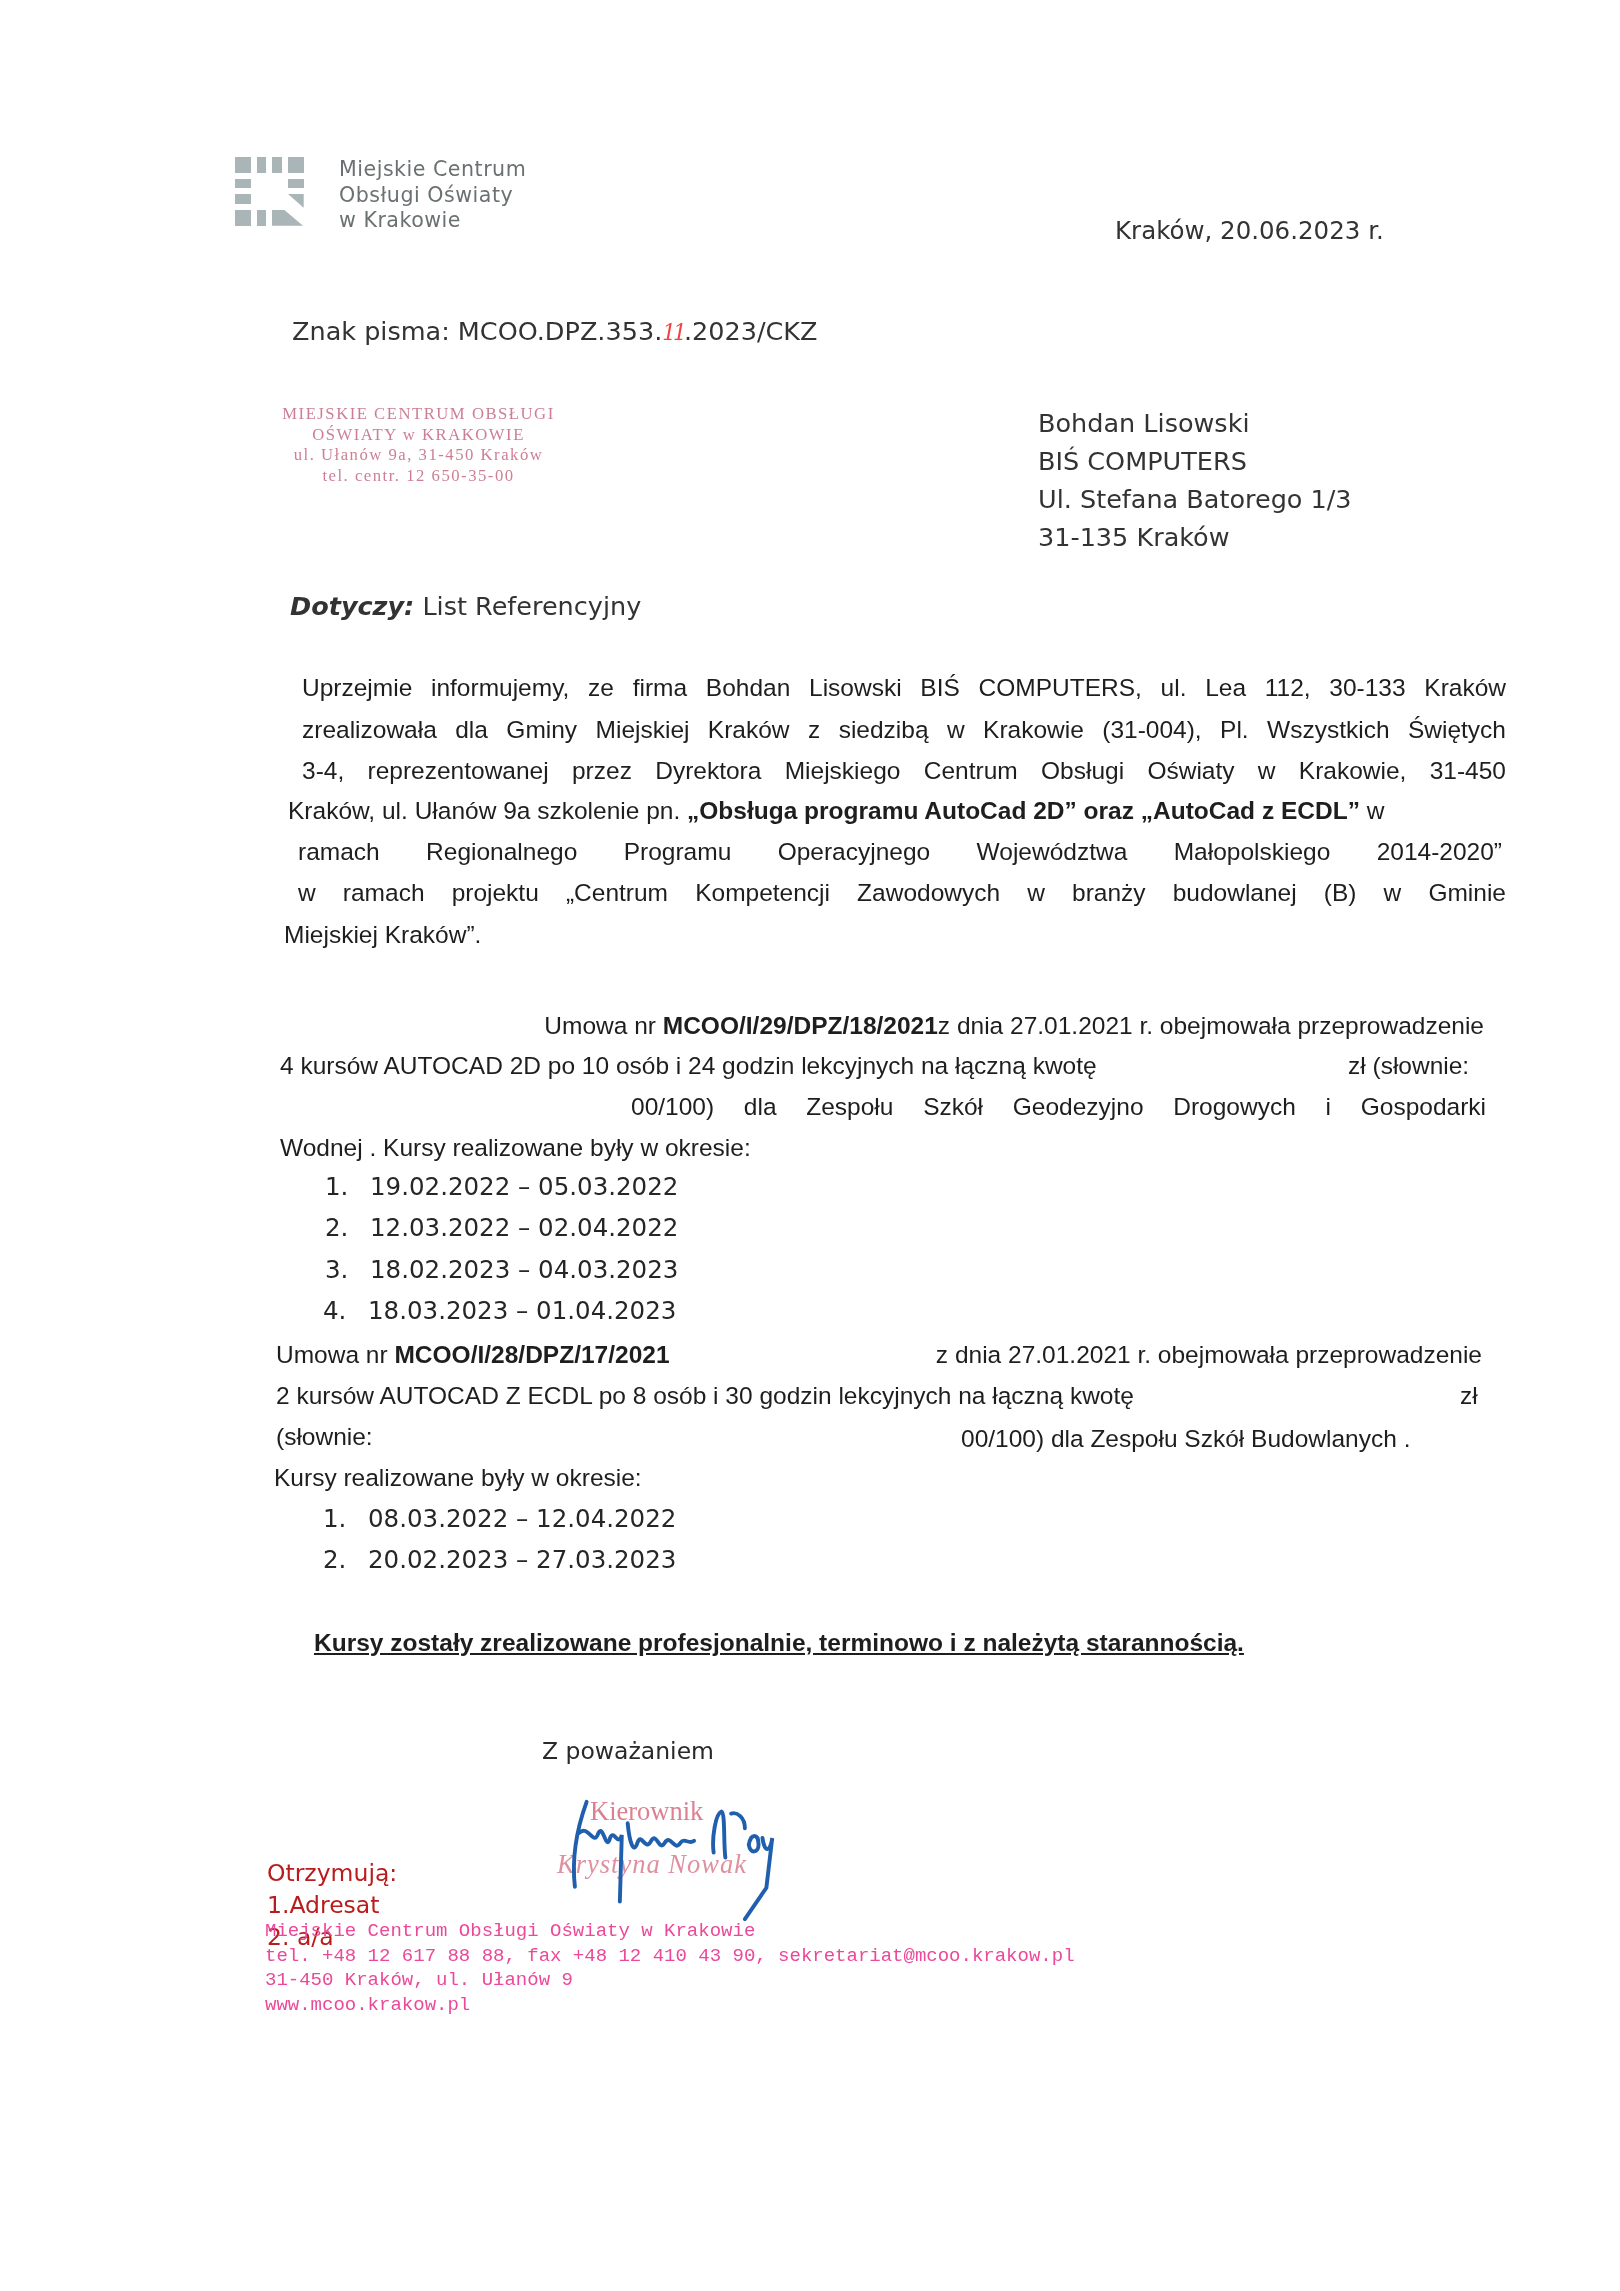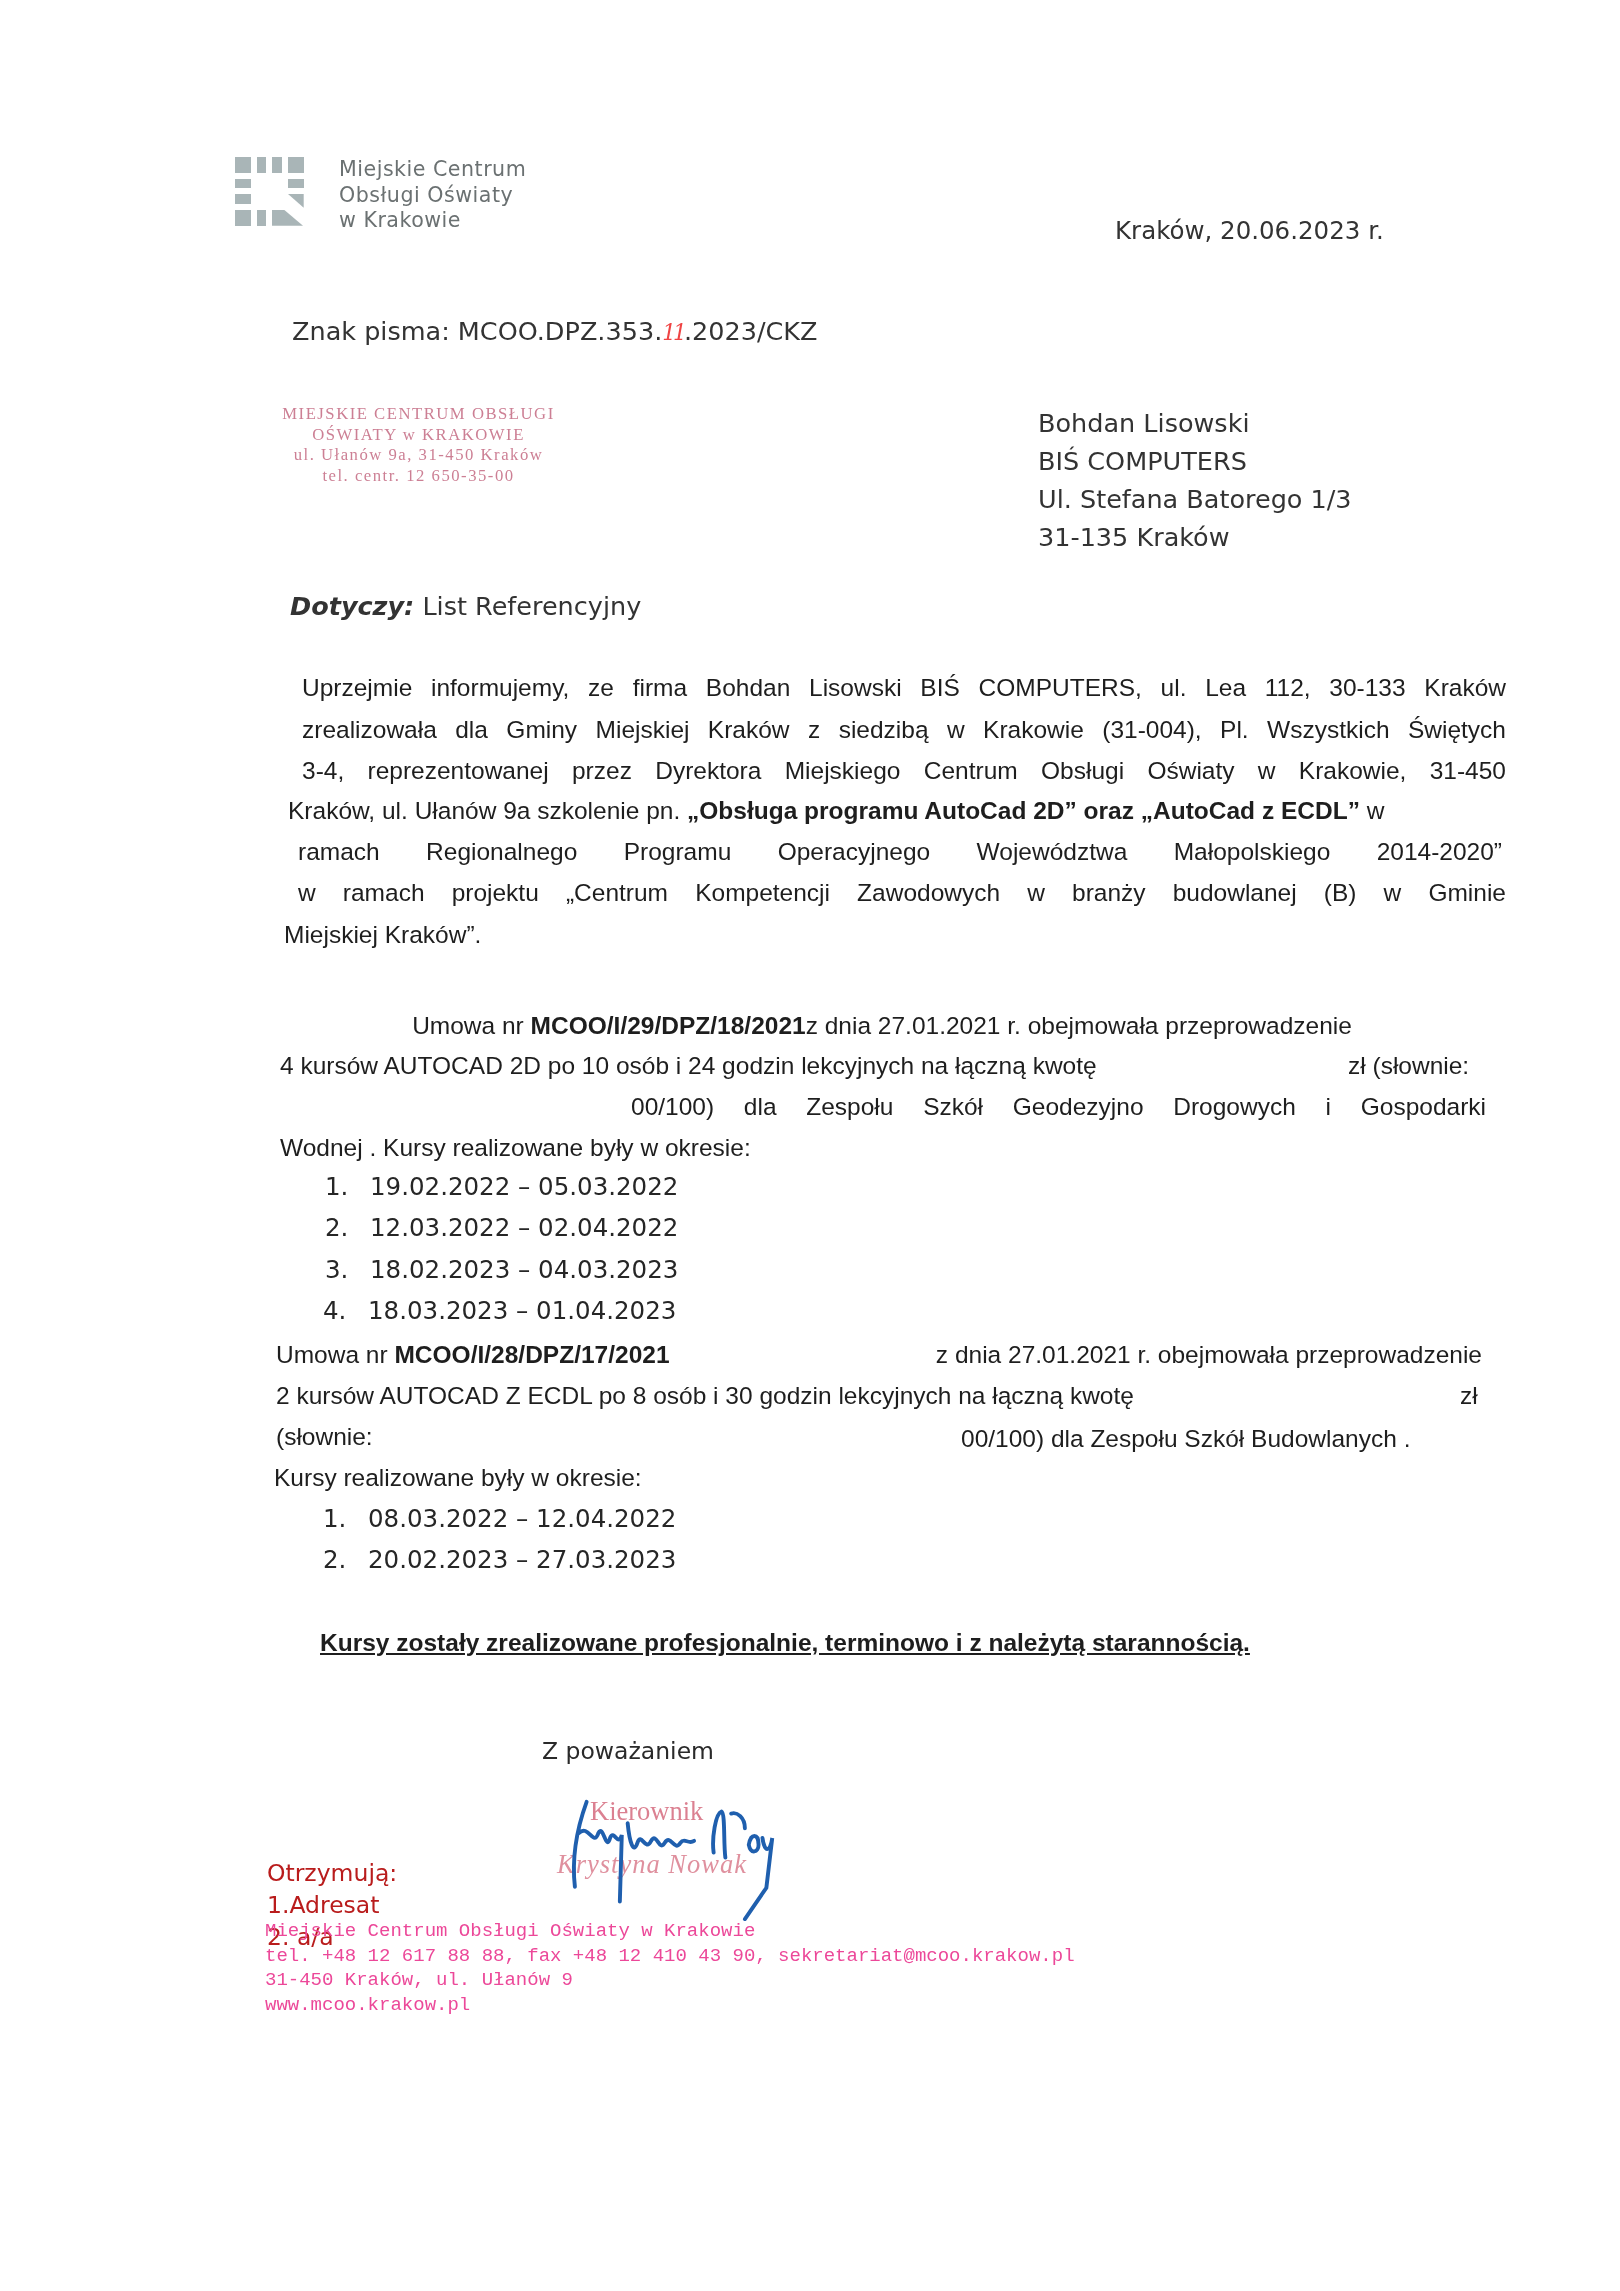--- a/index.html
+++ b/index.html
@@ -14,21 +14,21 @@
   .ref .hand { font-family: "DejaVu Serif", serif; font-style: italic; color: #ef4444; font-size: 21.6px; letter-spacing: -2.9px; }
   .stamp { left: 257px; top: 404px; width: 323px; text-align: center; font-family: "Liberation Serif", "DejaVu Serif", serif; color: #c0607a; font-size: 16.7px; line-height: 20.6px; letter-spacing: 1.5px; opacity: 0.8; }
   .addr { left: 1005px; top: 404px; font-size: 25.5px; line-height: 38px; color: #333; margin-left: 33px; }
   .subject { left: 290px; top: 591px; font-size: 25.5px; color: #333; }
   .subject b { font-weight: bold; font-style: italic; }
   .body-text { font-family: "Liberation Sans", sans-serif; font-size: 24.5px; color: #1e1e1e; }
   .line { position: absolute; white-space: nowrap; }
   .just { text-align: justify; text-align-last: justify; white-space: normal; margin-left: 14px; }
   .list { font-family: "DejaVu Sans", sans-serif; font-size: 24.5px; color: #262626; }
   .list .num { display: inline-block; width: 45px; }
-  .closing { left: 314px; top: 1629px; font-family: "Liberation Sans", sans-serif; font-weight: bold; font-size: 24.5px; text-decoration: underline; color: #1e1e1e; margin-left: 6px; }
+  .closing { left: 314px; top: 1629px; font-family: "Liberation Sans", sans-serif; font-weight: bold; font-size: 24.5px; text-decoration: underline; color: #1e1e1e; }
   .regards { left: 542px; top: 1737px; font-size: 23.5px; color: #2a2a2a; }
   .sig-stamp1 { left: 590px; top: 1796px; font-family: "Liberation Serif", serif; color: #d56b7e; font-size: 26.5px; opacity: 0.85; }
   .sig-stamp2 { left: 557px; top: 1849px; font-family: "Liberation Serif", serif; font-style: italic; color: #d56b7e; font-size: 26.5px; opacity: 0.75; letter-spacing: 1px; }
   .sig-svg { left: 549px; top: 1794px; }
   .recipients { left: 267px; top: 1857px; font-size: 23.5px; line-height: 32px; color: #b91c1c; }
   .footer { left: 265px; top: 1919px; font-family: Liberation Mono, monospace; font-size: 19px; line-height: 24.5px; color: #ec4899; }
 </style>
 </head>
 <body>
 
@@ -81,21 +81,21 @@
   <div class="line just" style="left:288px;top:757px;width:1204px">3-4, reprezentowanej przez Dyrektora  Miejskiego Centrum Obsługi Oświaty w Krakowie, 31-450</div>
   <div class="line" style="left:288px;top:797px;width:1204px">
     <span>Kraków, ul. Ułanów 9a szkolenie pn. </span><b>„Obsługa programu AutoCad 2D” oraz „AutoCad z ECDL”</b><span>  w</span>
   </div>
   <div class="line just" style="left:284px;top:838px;width:1204px">ramach Regionalnego Programu Operacyjnego Województwa Małopolskiego 2014-2020”</div>
   <div class="line just" style="left:284px;top:879px;width:1208px">w ramach projektu „Centrum Kompetencji Zawodowych w branży budowlanej (B) w Gminie</div>
   <div class="line" style="left:284px;top:921px">Miejskiej Kraków”.</div>
 </div>
 
 <div class="body-text">
-  <div class="line" style="left:280px;top:1012px;width:1204px;display:flex;justify-content:center">
+  <div class="line" style="left:280px;top:1012px;width:1204px;display:flex;justify-content:flex-end">
     <span><span>Umowa nr </span><b>MCOO/I/29/DPZ/18/2021</b></span>
       <span> z dnia 27.01.2021 r. obejmowała przeprowadzenie</span>
   </div>
   <div class="line" style="left:280px;top:1052px">4 kursów AUTOCAD 2D po 10 osób i 24 godzin lekcyjnych na łączną kwotę</div>
   <div class="line" style="left:1348px;top:1052px">zł (słownie:</div>
   <div class="line" style="left:631px;top:1093px;width:855px;text-align:justify;text-align-last:justify;white-space:normal">00/100) dla Zespołu Szkół Geodezyjno Drogowych i Gospodarki</div>
   <div class="line" style="left:280px;top:1134px">Wodnej  . Kursy realizowane były w okresie:</div>
 </div>
 <div class="list">
   <div class="line" style="left:325px;top:1172px"><span class="num">1.</span><span>19.02.2022 – 05.03.2022</span></div>

